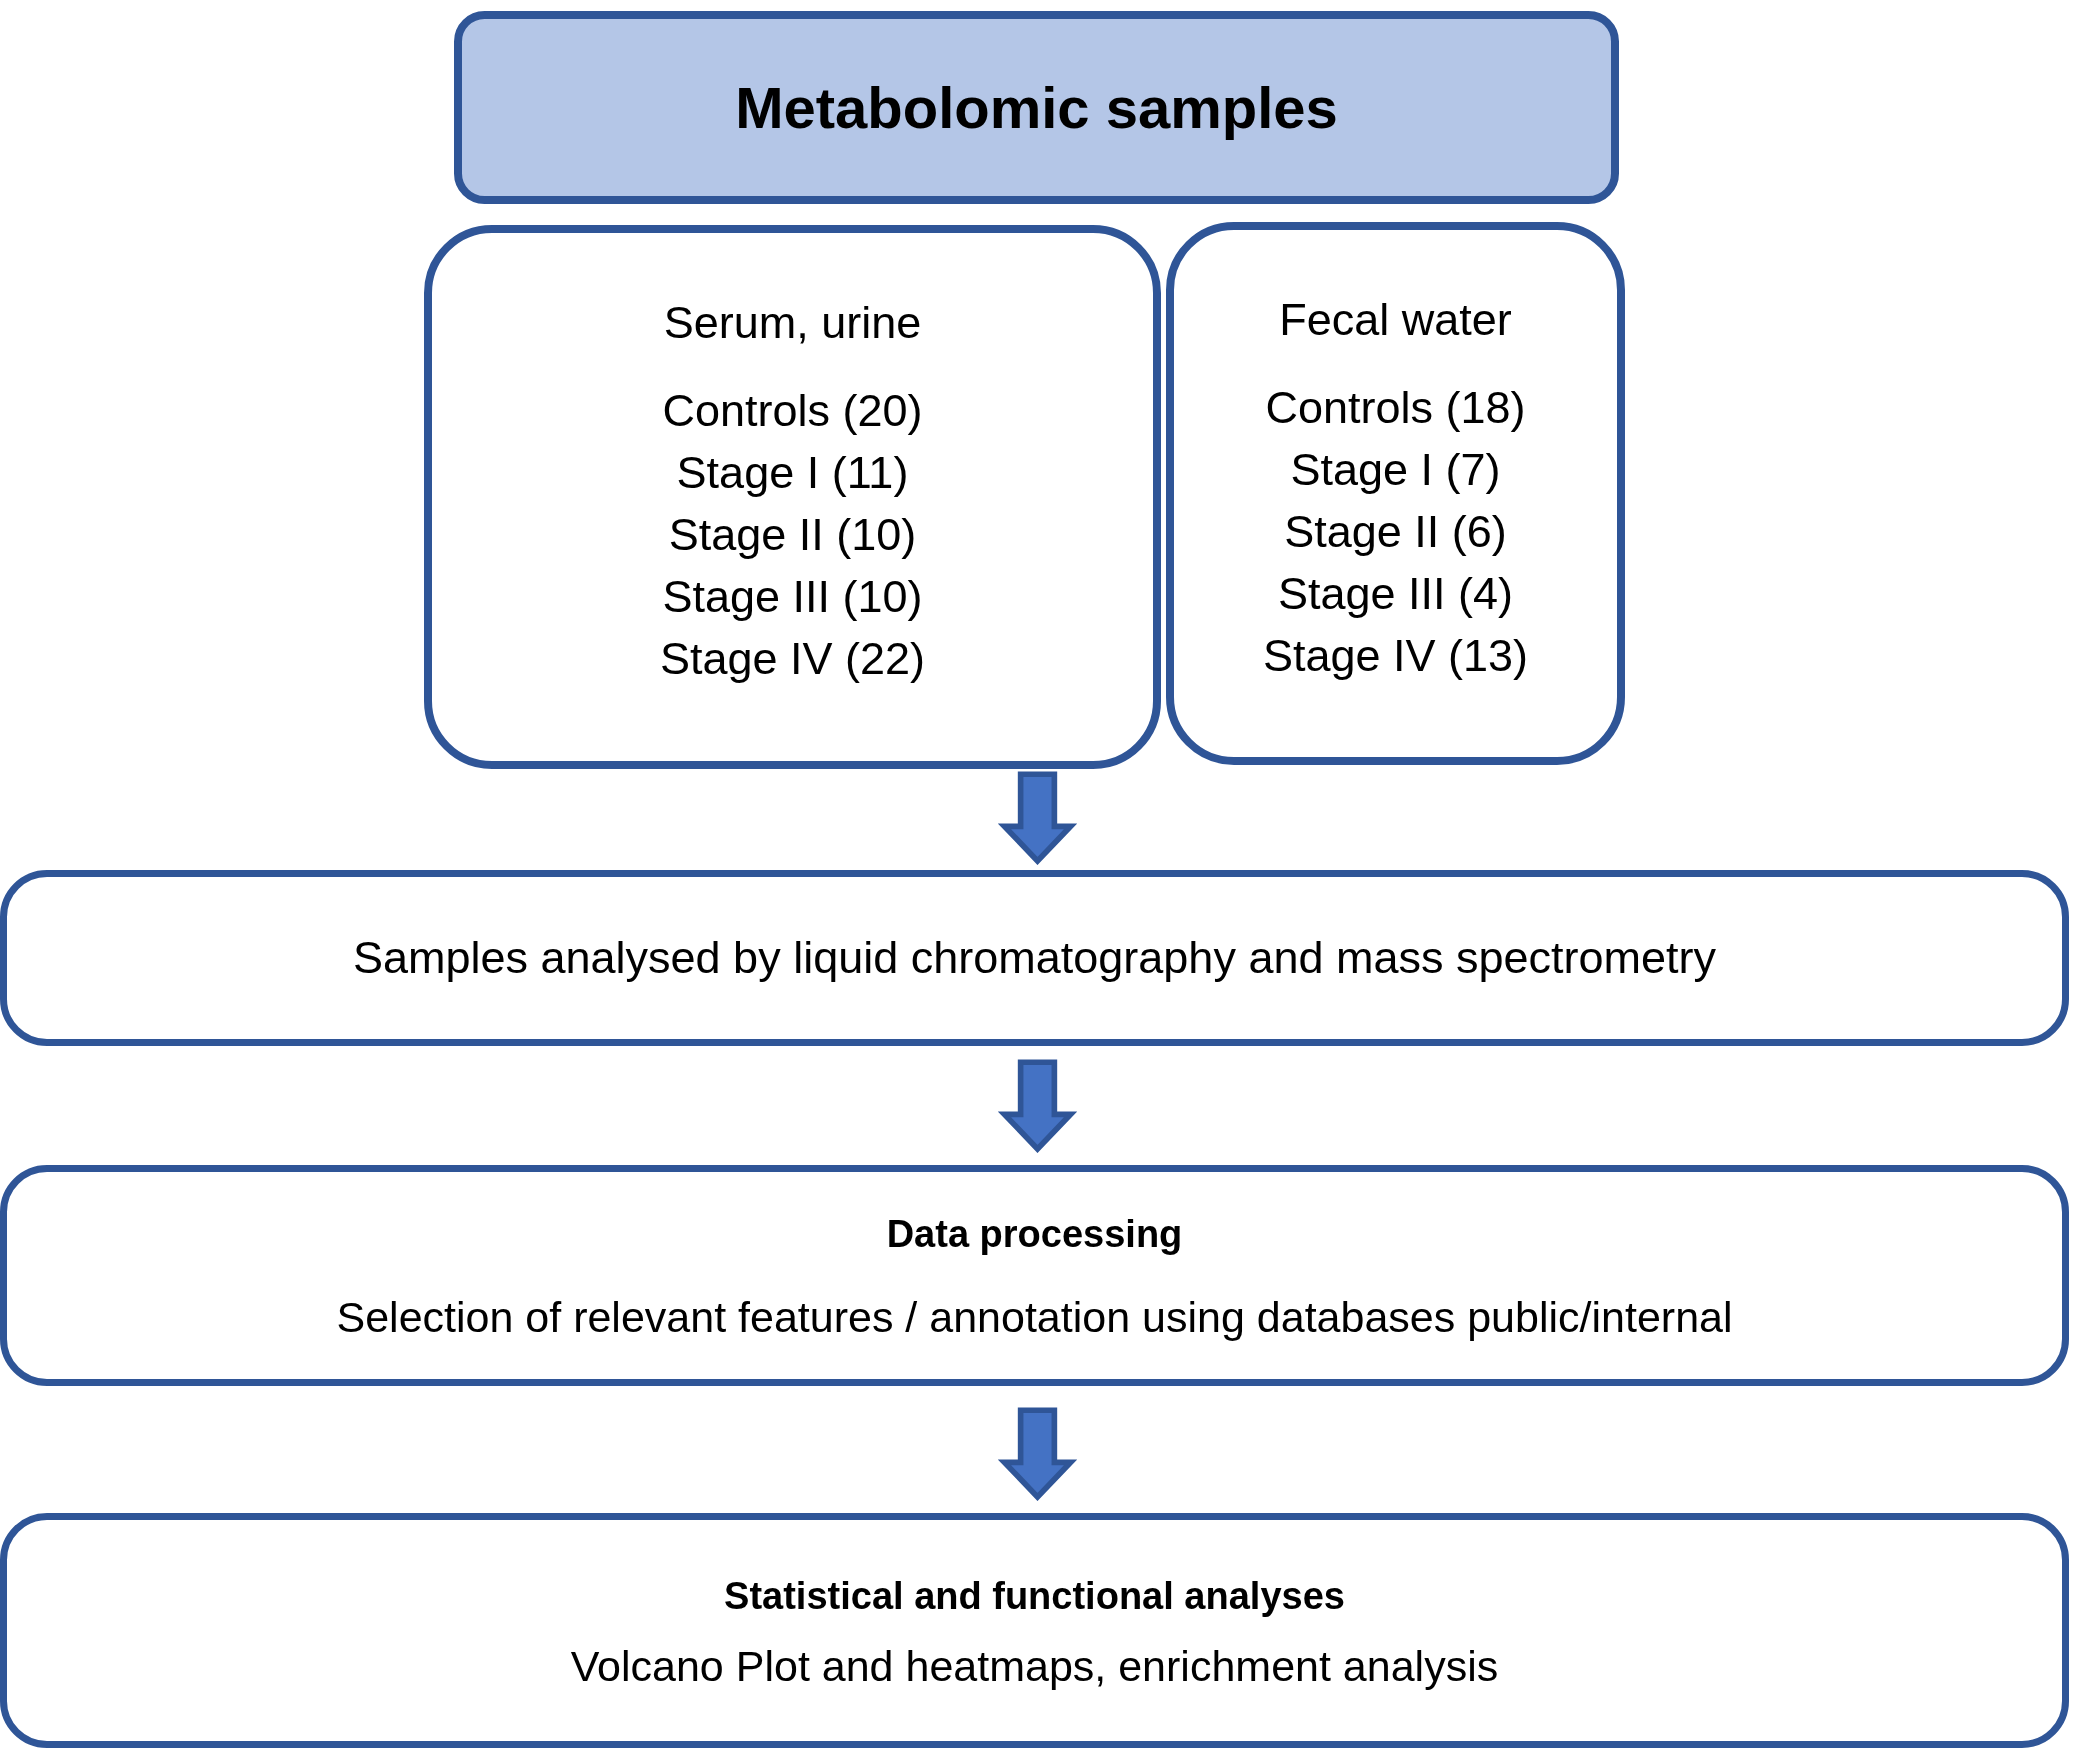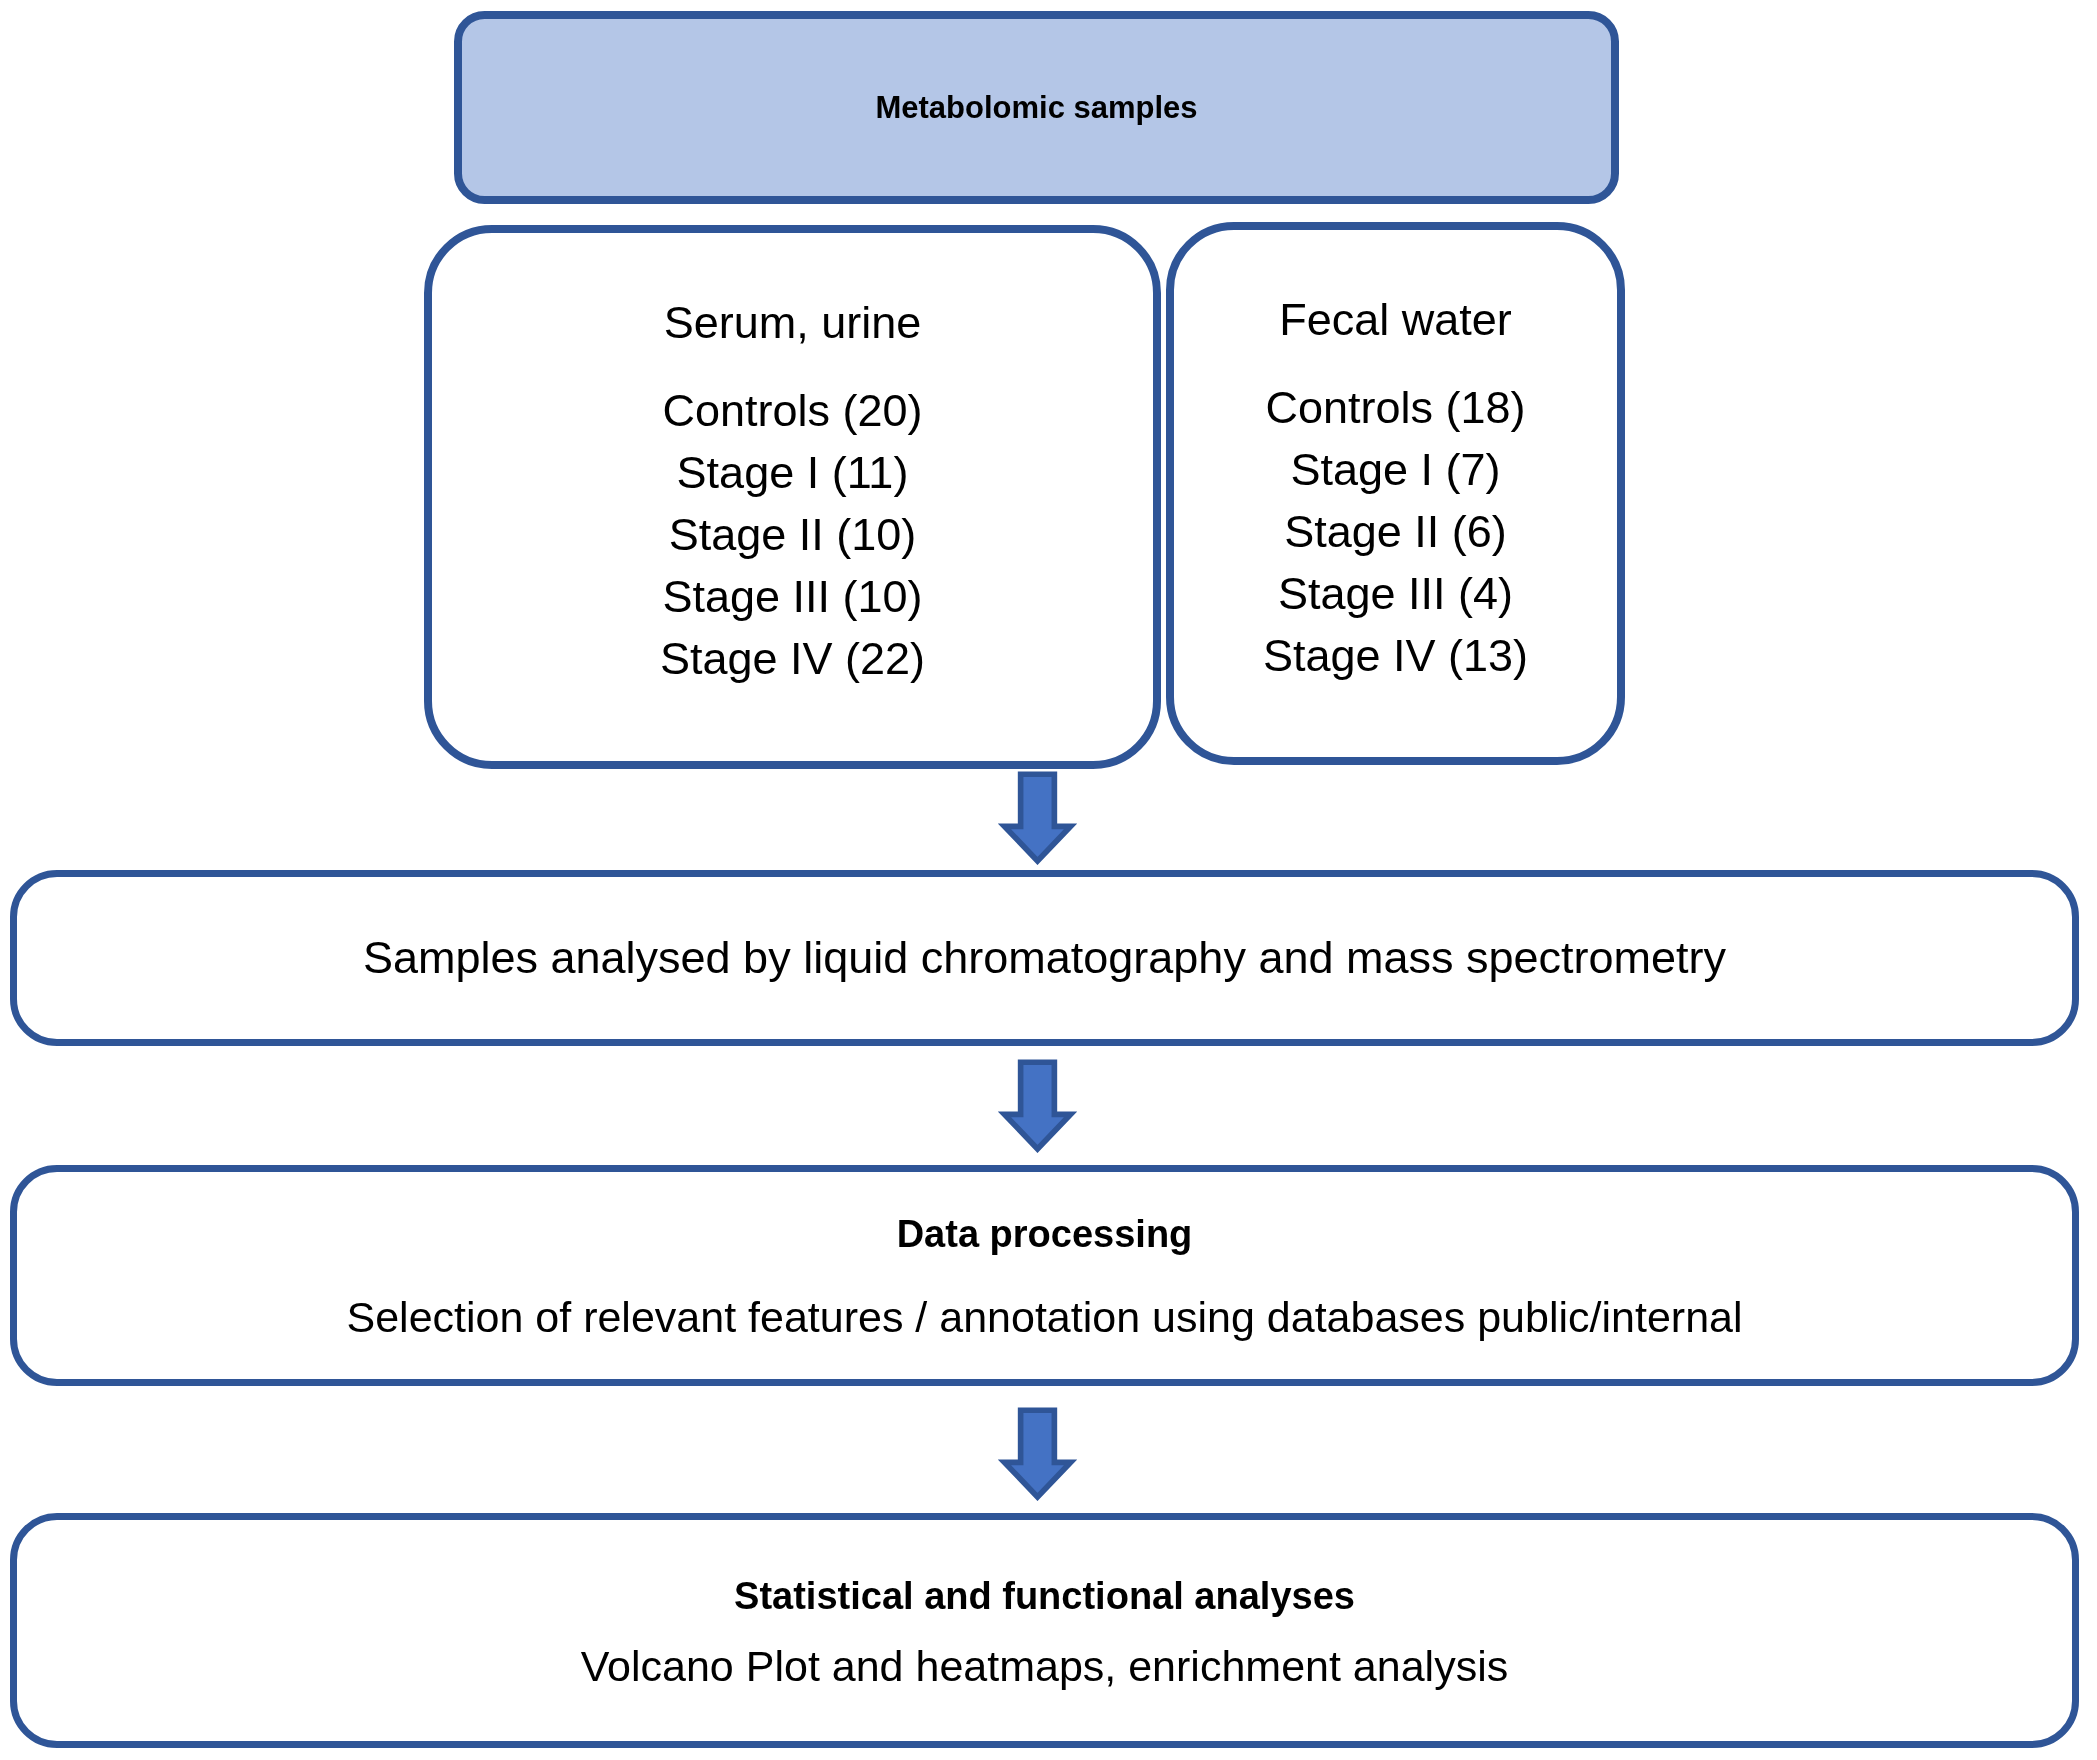--- a/index.html
+++ b/index.html
@@ -24,33 +24,33 @@
     position: absolute;
     background: #ffffff;
     border: 7.2px solid var(--border-blue);
   }
   .title-box {
     left: 454px; top: 11.2px; width: 1165px; height: 193px;
     background: var(--fill-light-blue);
     border-width: 8.8px;
     border-radius: 30.5px;
     display: flex; align-items: center; justify-content: center;
-    font-weight: bold; font-size: 31px;
+    font-weight: bold; font-size: 58px;
   }
   .sample-box {
     border-width: 8px;
     border-radius: 68px;
     text-align: center;
   }
   .sample-box.left  { left: 424px;  top: 225px; width: 737px; height: 544px; }
   .sample-box.right { left: 1166px; top: 222px; width: 459px; height: 543px; }
   .sample-title { margin-top: 58px; line-height: 64px; font-weight: normal; font-size: 45px; }
   .sample-list  { margin-top: 25px; font-size: 45px; line-height: 62px; }
   .wide-box {
-    left: 10px; width: 2069px;
+    left: 0; width: 2069px;
     border-radius: 47px;
     display: flex; flex-direction: column;
     align-items: center; justify-content: center;
     text-align: right;
   }
   .wide-1 { top: 870px; height: 176px; }
   .wide-2 { top: 1165px; height: 221px; gap: 19px; }
   .wide-3 { top: 1513px; height: 235px; gap: 6px; }
   .wide-heading { font-weight: bold; font-size: 38px; line-height: 64px; }
   .wide-body    { font-size: 43px; line-height: 64px; }

